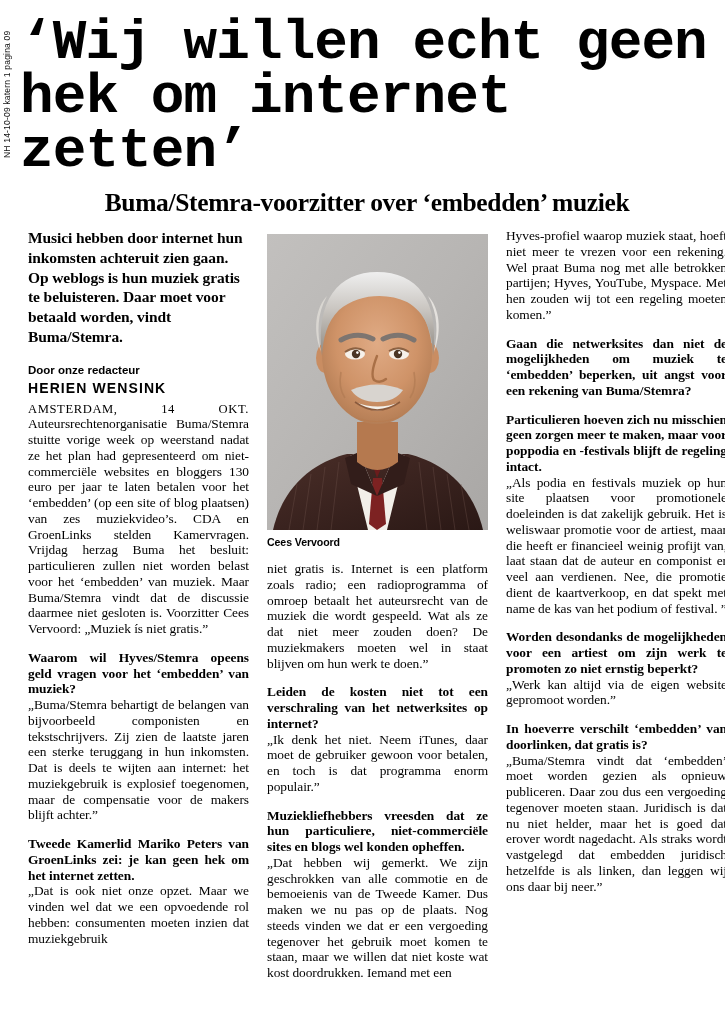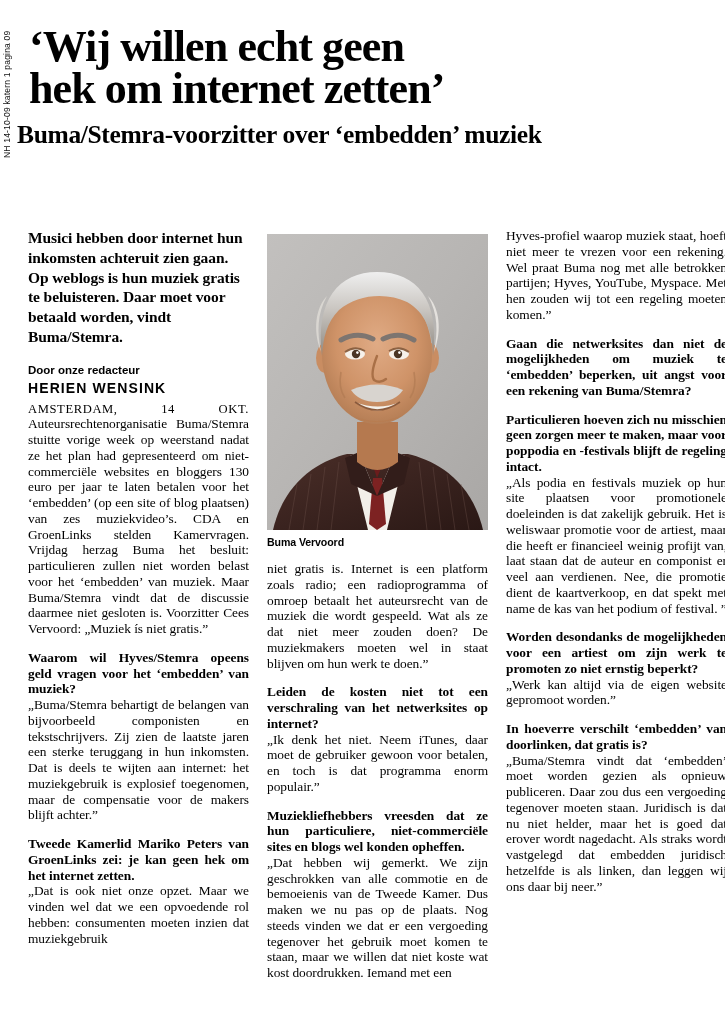--- a/index.html
+++ b/index.html
@@ -36,37 +36,38 @@
   .page {
     position: absolute;
     left: 17px;
     top: 0;
     width: 700px;
     height: 1017px;
   }
 
   
   .headline {
-    font-family: Liberation Serif, serif;
-    font-weight: 700;
-    font-size: 44px;
+    font-family: Liberation Mono, monospace;
+    font-weight: 700;
+    font-size: 56px;
     line-height: 0.96;
     letter-spacing: -0.9px;
-    margin: 12px;
+    margin: 3px;
     padding: 14px 0 0 0;
     white-space: pre-line;
   }
   .subheadline {
     font-family: "Liberation Serif", serif;
     font-weight: 700;
     font-size: 25.5px;
     line-height: 1.05;
     letter-spacing: -0.35px;
     margin: 12px 0 0 0;
     padding: 0;
+    text-align: center;
   }
 
   
   .columns {
     position: absolute;
     top: 228px;
     left: 11px;
     width: 700px;
     height: 790px;
     display: flex;
@@ -253,21 +254,21 @@
           <path d="M84 156 q 26 -11 52 0 q -8 12 -26 12 q -18 0 -26 -12 Z" fill="#d8d4cf"></path>
 
           <path d="M88 168 q 22 17 45 0 q -22 9 -45 0 Z" fill="#f4f0ea"></path>
           <path d="M88 168 q 22 16 45 0" stroke="#8a5a3c" stroke-width="1.6" fill="none"></path>
 
           <path d="M86 182 q 24 12 48 0 q -24 10 -48 0 Z" fill="#b9794c" opacity="0.5"></path>
 
           <path d="M74 138 q -3 16 4 26" stroke="#b07a52" stroke-width="1.6" fill="none" opacity="0.7"></path>
           <path d="M147 138 q 3 16 -4 26" stroke="#b07a52" stroke-width="1.6" fill="none" opacity="0.7"></path>
         </svg>
-        <div class="caption">Buma Vervoord</div>
+        <div class="caption">Cees Vervoord</div>
       </div>
 
       <p class="body">niet gratis is. Internet is een platform zoals radio; een radioprogramma of omroep betaalt het auteursrecht van de muziek die wordt gespeeld. Wat als ze dat niet meer zouden doen? De muziekmakers moeten wel in staat blijven om hun werk te doen.”</p>
 
       <h3 class="qhead">Leiden de kosten niet tot een verschraling van het netwerksites op internet?</h3>
       <p class="body">„Ik denk het niet. Neem iTunes, daar moet de gebruiker gewoon voor betalen, en toch is dat programma enorm populair.”</p>
 
       <h3 class="qhead">Muziekliefhebbers vreesden dat ze hun particuliere, niet-commerciële sites en blogs wel konden opheffen.</h3>
       <p class="body">„Dat hebben wij gemerkt. We zijn geschrokken van alle commotie en de bemoeienis van de Tweede Kamer. Dus maken we nu pas op de plaats. Nog steeds vinden we dat er een vergoeding tegenover het gebruik moet komen te staan, maar we willen dat niet koste wat kost doordrukken. Iemand met een</p>
     </div>

